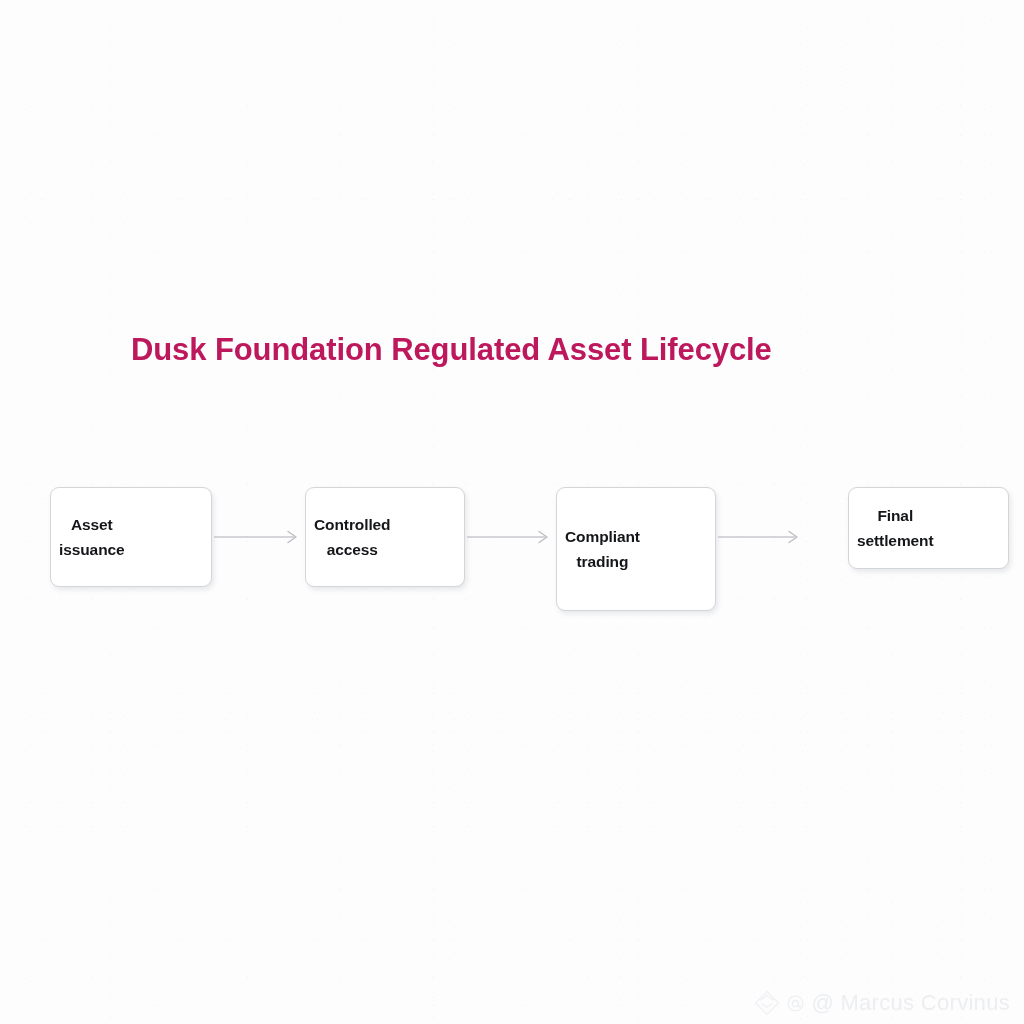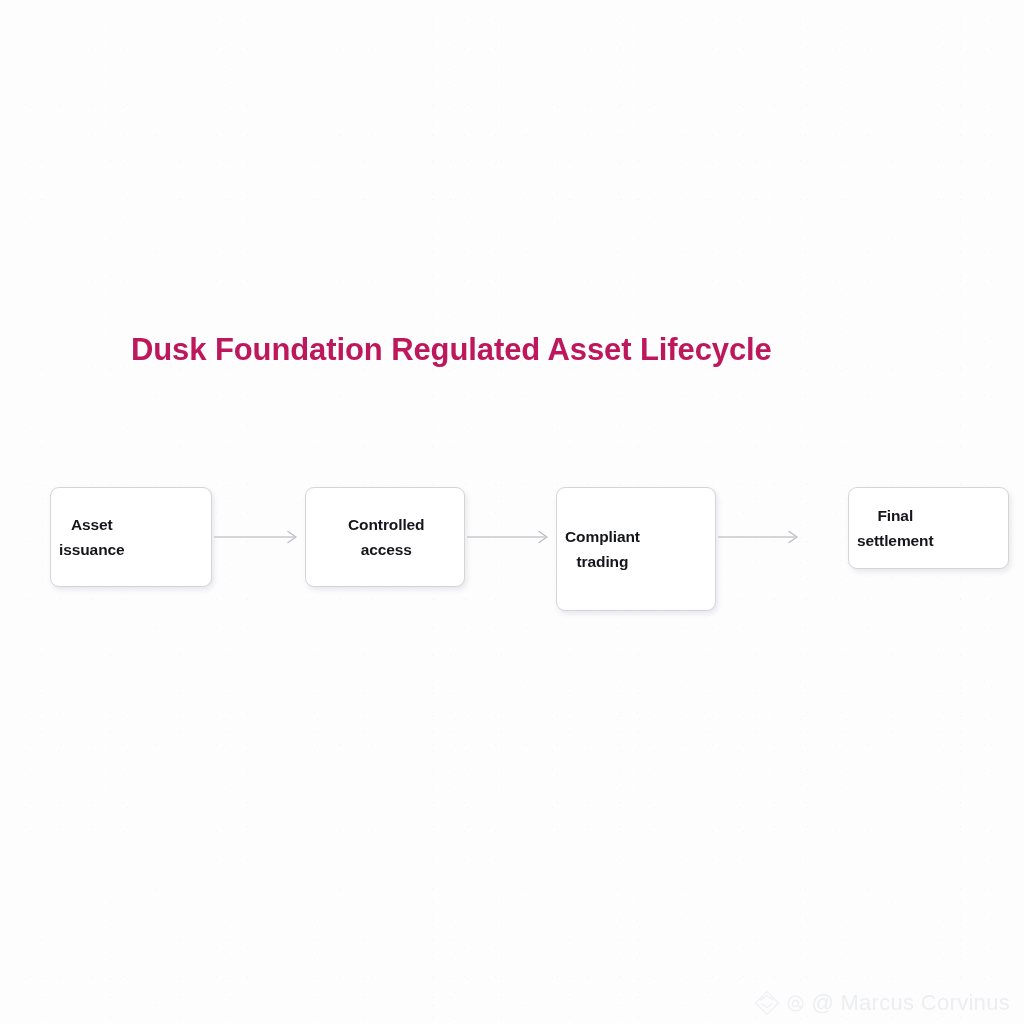--- a/index.html
+++ b/index.html
@@ -77,21 +77,21 @@
     font-weight: bold;
     color: #15161a;
     line-height: 25px;
     letter-spacing: -0.1px;
     padding: 0 8px;
     white-space: pre-line;
   }
 
   
   .node-1 { left: 50px;  top: 487px; width: 162px; height: 100px; }
-  .node-2 { left: 305px; top: 487px; width: 160px; height: 100px; padding-left: 34px; }
+  .node-2 { left: 305px; top: 487px; width: 160px; height: 100px; }
   .node-3 { left: 556px; top: 487px; width: 160px; height: 124px; }
   .node-4 { left: 848px; top: 487px; width: 161px; height: 82px; }
 
   
   .arrow {
     position: absolute;
     height: 14px;
     top: 530px;
   }
   .arrow svg { display: block; overflow: visible; }

